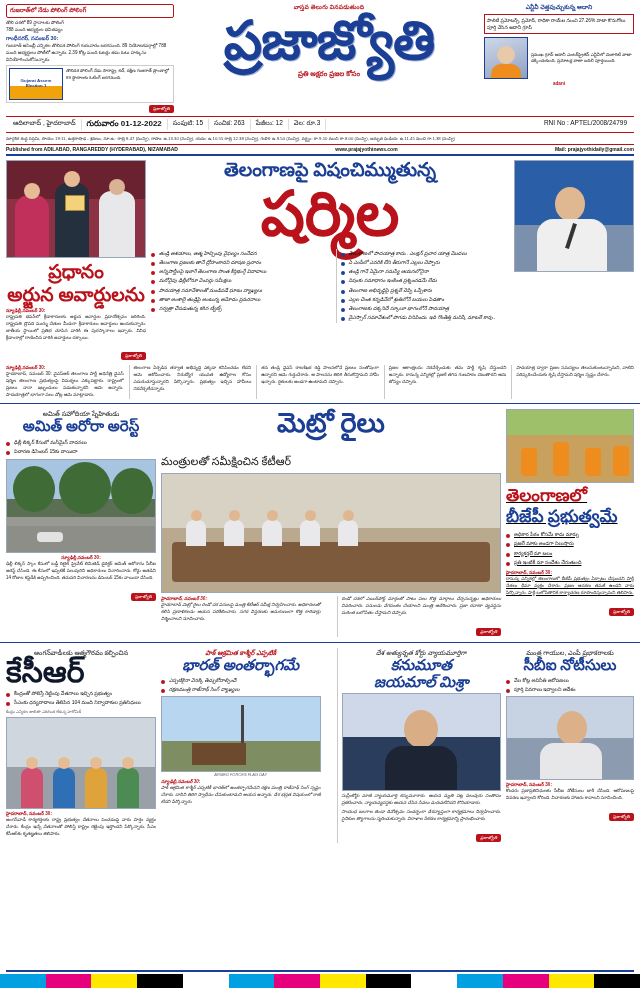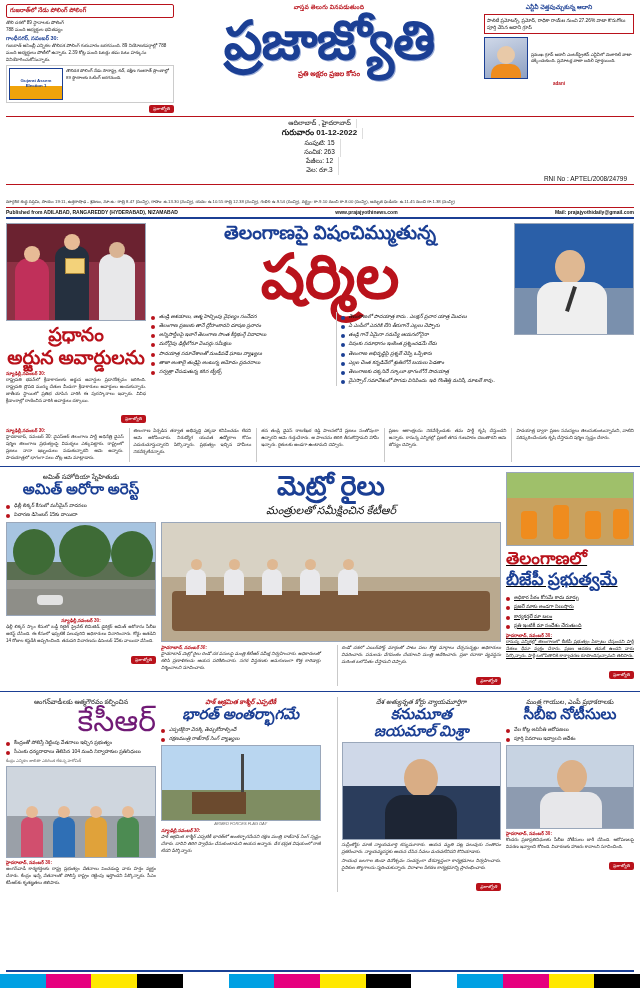--- a/index.html
+++ b/index.html
@@ -23,21 +23,21 @@
   .mh-right{width:150px;font-size:4.8px;color:#111;}
   .mh-right .hdr{color:#1b3f94;font-weight:bold;font-size:6px;text-align:center;}
   .mh-right .rbox{border:1px solid #b9121b;padding:2px;margin-top:2px;line-height:1.5;}
   .polit{display:flex;gap:3px;margin-top:3px;align-items:center;}
   .polit .ph{width:42px;height:40px;background:linear-gradient(160deg,#cfd8e8,#8ea0c2);border:1px solid #1b3f94;position:relative;}
   .polit .ph:after{content:"";position:absolute;left:12px;top:8px;width:18px;height:18px;border-radius:50%;background:#e8c9a8;}
   .polit .ph:before{content:"";position:absolute;left:6px;bottom:0;width:30px;height:14px;border-radius:10px 10px 0 0;background:#ef8c1e;}
   .polit .pt{font-size:4.4px;line-height:1.5;color:#222;flex:1;}
 
   
-  .infobar{display:flex;align-items:center;border-top:1px solid #b9121b;border-bottom:1px solid #b9121b;margin:3px 6px 13px 6px;font-size:6.5px;padding:2px 2px;color:#111;flex-direction:column;}
+  .infobar{display:flex;border-top:1px solid #b9121b;border-bottom:1px solid #b9121b;margin:3px 6px 2px 6px;font-size:6.5px;padding:2px 2px;color:#111;}
   .infobar .seg{padding:0 5px;border-right:1px solid #ddd;white-space:nowrap;}
   .infobar .seg:last-child{border-right:none;}
   .infobar .big{font-weight:bold;font-size:8px;color:#111;}
   .finebar{margin:0 6px;font-size:4.3px;color:#333;line-height:1.5;border-bottom:1px solid #b9121b;padding:1px 0;}
   .pubbar{margin:0 6px;display:flex;justify-content:space-between;font-size:5px;font-weight:bold;color:#111;border-bottom:2px solid #1b3f94;padding:1px 0 2px 0;}
 
   
   .lead{display:flex;gap:5px;padding:4px 6px 0 6px;}
   .lead-l{width:140px;}
   .lead-c{flex:1;}
@@ -75,34 +75,34 @@
   .mid-c{flex:1;}
   .mid-r{width:128px;text-decoration:underline;}
   .hl-sm{font-size:6.5px;color:#111;text-align:center;line-height:1.4;}
   .hl-blue-lg{font-family:"Liberation Serif",serif;font-weight:bold;color:#1b3f94;font-size:15px;text-align:center;line-height:1.15;}
   .ph-street{height:92px;background:linear-gradient(180deg,#a7c4e0 0 42%,#5b6f52 42% 62%,#9a9a94 62% 100%);}
   .ph-street .tree{position:absolute;width:42px;height:46px;border-radius:50%;background:#3e6b36;top:6px;}
   .ph-street .t1{left:6px;} .ph-street .t2{left:52px;top:2px;width:52px;height:52px;} .ph-street .t3{left:104px;top:8px;}
   .ph-street .road{position:absolute;left:0;right:0;bottom:0;height:26px;background:#8e8e88;}
   .ph-street .car{position:absolute;bottom:10px;left:30px;width:26px;height:10px;background:#e2e2e2;border-radius:4px;}
   .metro-title{font-family:"Liberation Serif",serif;font-weight:bold;color:#1b3f94;font-size:27px;text-align:center;line-height:1.05;}
-  .metro-sub{font-size:11px;text-align:center;color:#111;margin-top:3px;font-family:"Liberation Serif",serif;font-style:italic;}
+  .metro-sub{font-size:11px;text-align:left;color:#111;margin-top:17px;font-family:"Liberation Serif",serif;}
   .ph-meet{height:118px;background:linear-gradient(180deg,#d8d2c4 0 46%,#b9a98f 46% 100%);}
   .ph-meet .tbl{position:absolute;left:10px;right:10px;bottom:10px;height:40px;background:#7d5a3c;border-radius:4px;}
   .ph-meet .p{position:absolute;bottom:46px;width:20px;height:26px;background:#e9e9ec;border-radius:8px 8px 0 0;}
   .ph-meet .p:after{content:"";position:absolute;left:5px;top:-10px;width:11px;height:11px;border-radius:50%;background:#dfb892;}
   .ph-rally{height:72px;background:linear-gradient(180deg,#9fc06a 0 35%,#c9a15e 35% 100%);}
   .ph-rally .f{position:absolute;bottom:6px;width:16px;height:28px;background:#ef8c1e;border-radius:4px;}
   .hl-red-lg{font-family:"Liberation Serif",serif;font-weight:bold;color:#b9121b;font-size:17px;line-height:1.2;}
   .hl-blue-xl{font-family:"Liberation Serif",serif;font-weight:bold;color:#1b3f94;font-size:17px;line-height:1.2;}
 
   
   .bot{display:flex;gap:5px;padding:5px 6px 0 6px;border-top:1px solid #1b3f94;margin-top:5px;}
   .bot-l{width:150px;} .bot-c{flex:1;} .bot-r{width:128px;}
-  .kcr{font-family:"Liberation Serif",serif;font-weight:normal;color:#701a75;font-size:30px;text-align:right;line-height:1;}
+  .kcr{font-family:"Liberation Serif",serif;font-weight:bold;color:#0f172a;font-size:30px;text-align:left;line-height:1;}
   .ph-kids{height:90px;background:linear-gradient(180deg,#cfd6de 0 55%,#9aa0a8 55% 100%);}
   .ph-kids .k{position:absolute;bottom:0;width:22px;height:40px;background:#d14f6e;border-radius:8px 8px 0 0;}
   .ph-kids .k:after{content:"";position:absolute;left:5px;top:-11px;width:12px;height:12px;border-radius:50%;background:#e7bb96;}
   .ph-port{height:96px;background:linear-gradient(180deg,#cfd8e8 0 45%,#2b3d5c 45% 100%);}
   .ph-port .h{position:absolute;left:50%;transform:translateX(-50%);top:16px;width:34px;height:38px;border-radius:50%;background:#d9ad85;}
   .ph-port .b{position:absolute;left:50%;transform:translateX(-50%);top:52px;width:72px;height:44px;background:#1d2534;border-radius:18px 18px 0 0;}
   .ph-flag{height:74px;background:linear-gradient(180deg,#b9d6f0 0 60%,#7f8d62 60% 100%);}
   .ph-flag .pole{position:absolute;left:50%;top:8px;width:3px;height:50px;background:#444;}
   .ph-flag .podium{position:absolute;left:30px;bottom:6px;width:54px;height:22px;background:#6b4a2e;}
   .ph-man{height:82px;background:linear-gradient(180deg,#c7d3e2 0 50%,#8d9bb0 50% 100%);}

